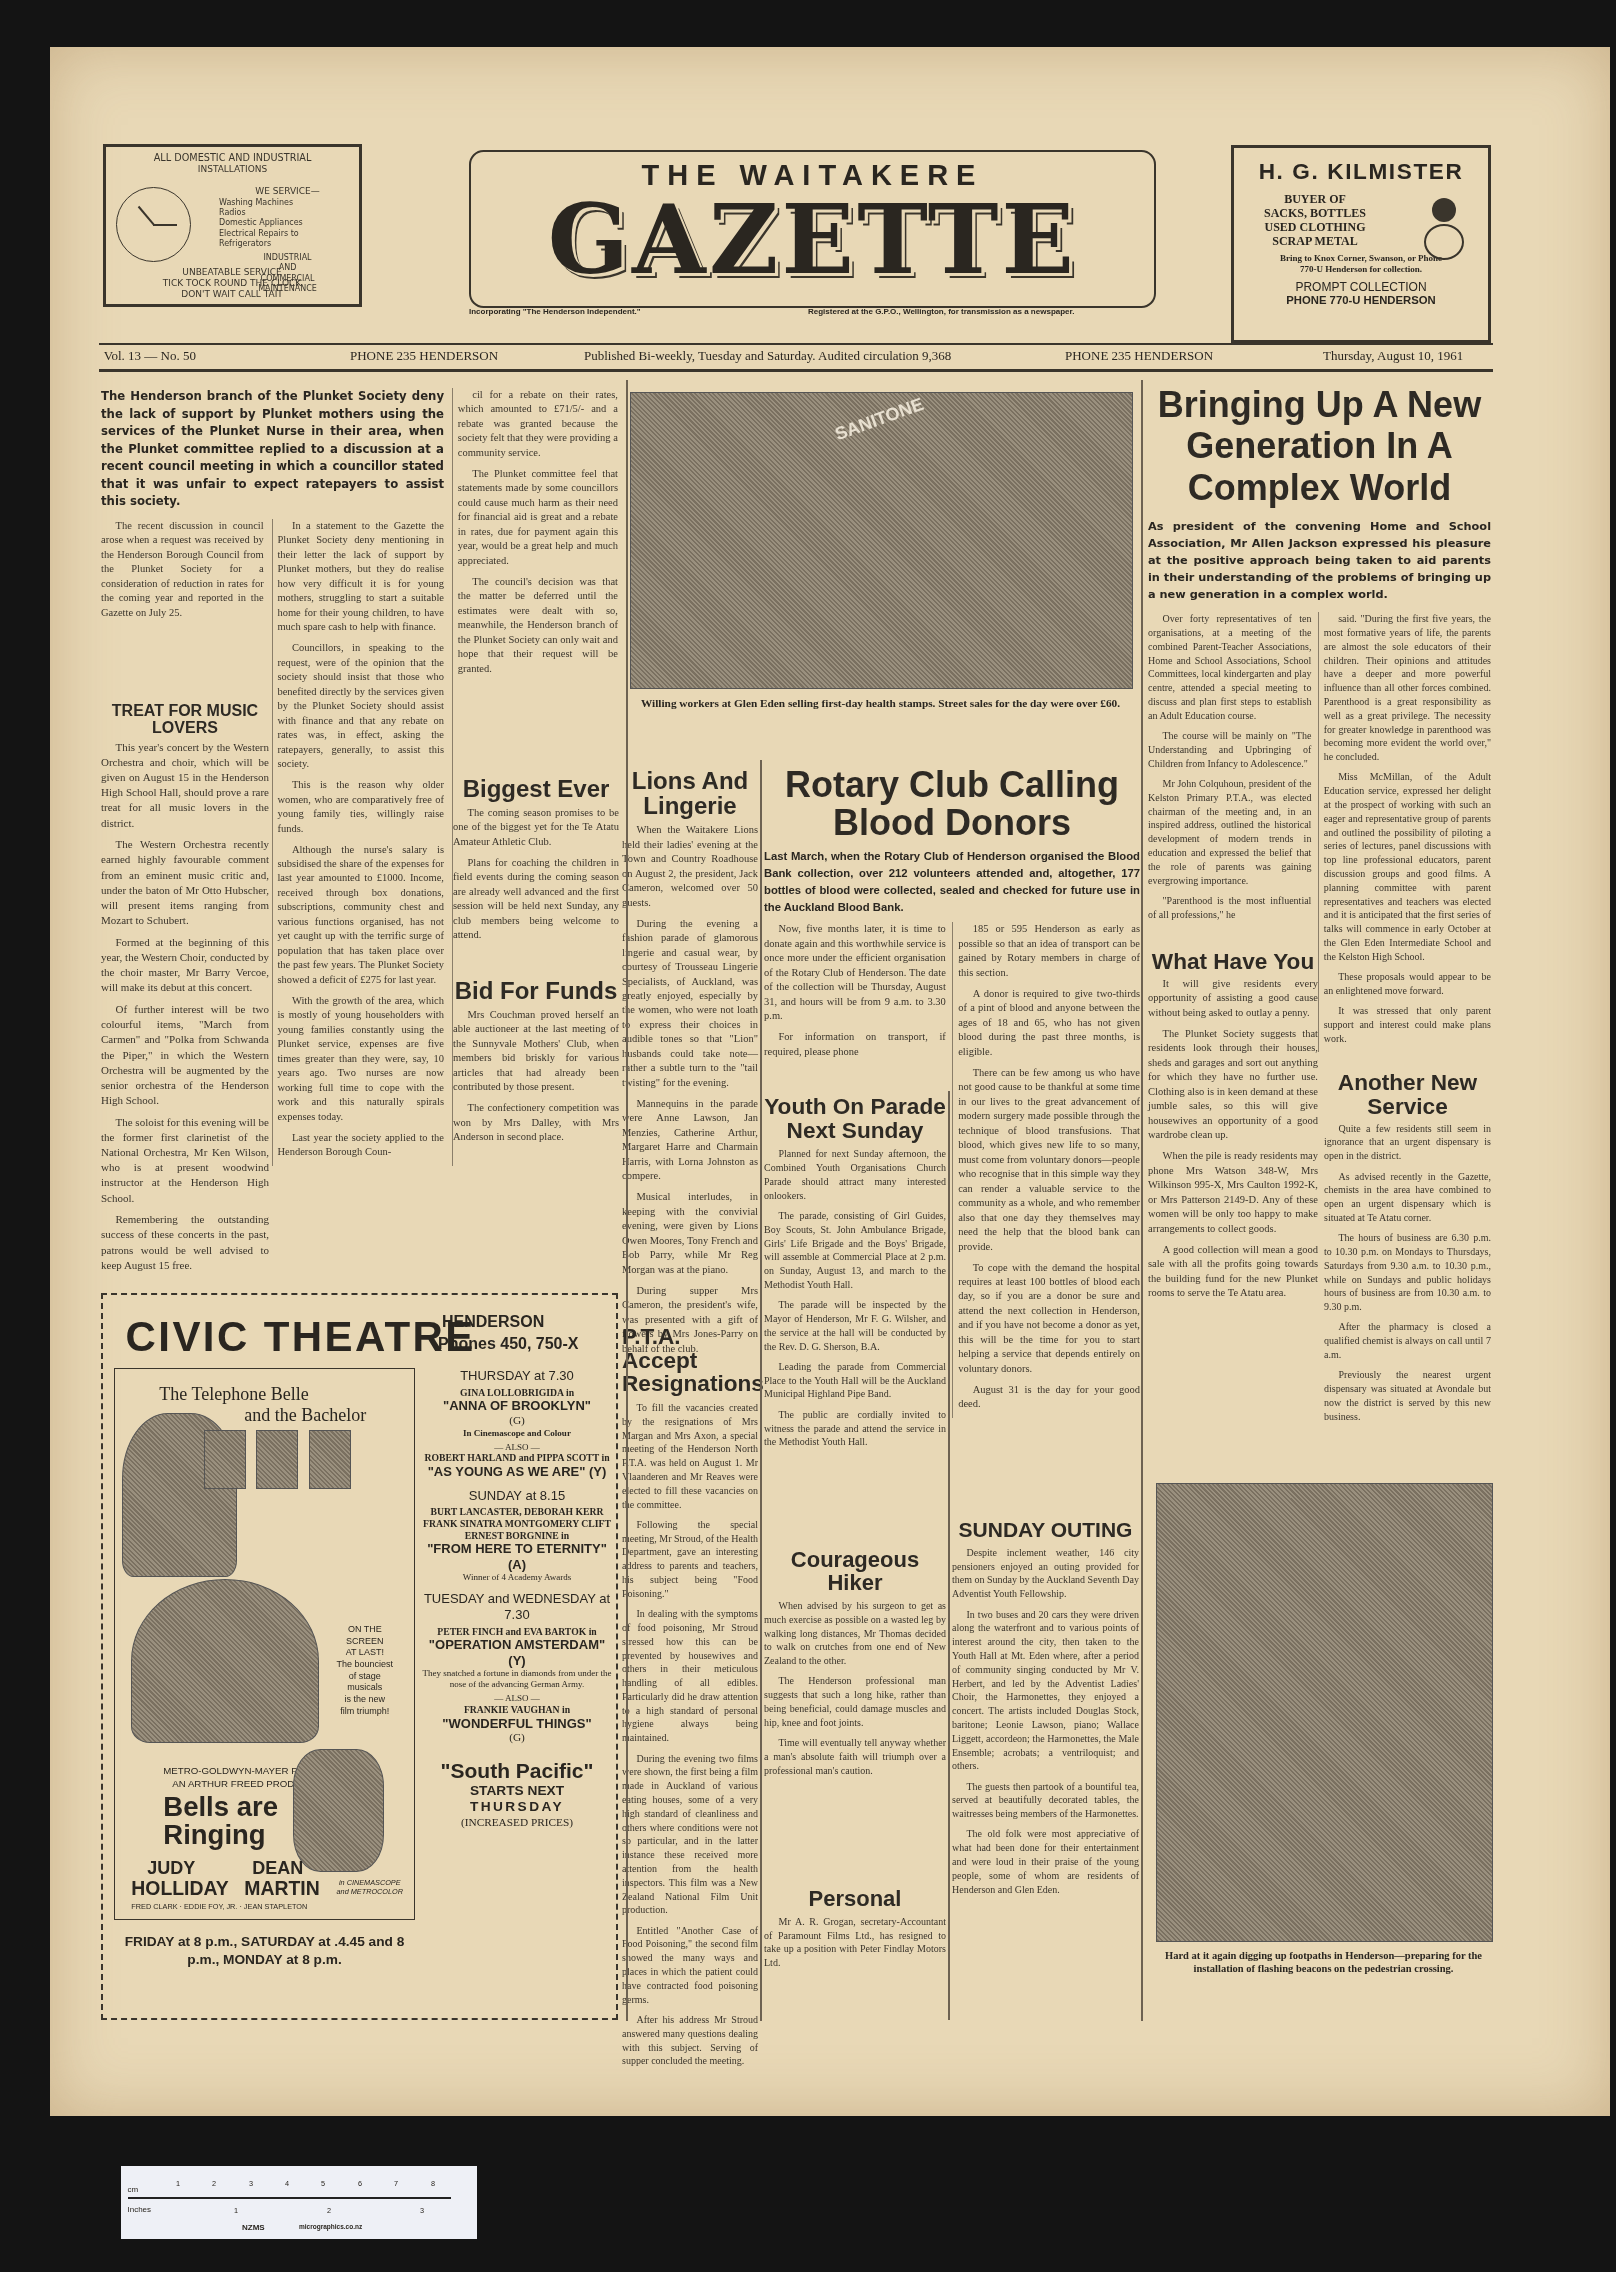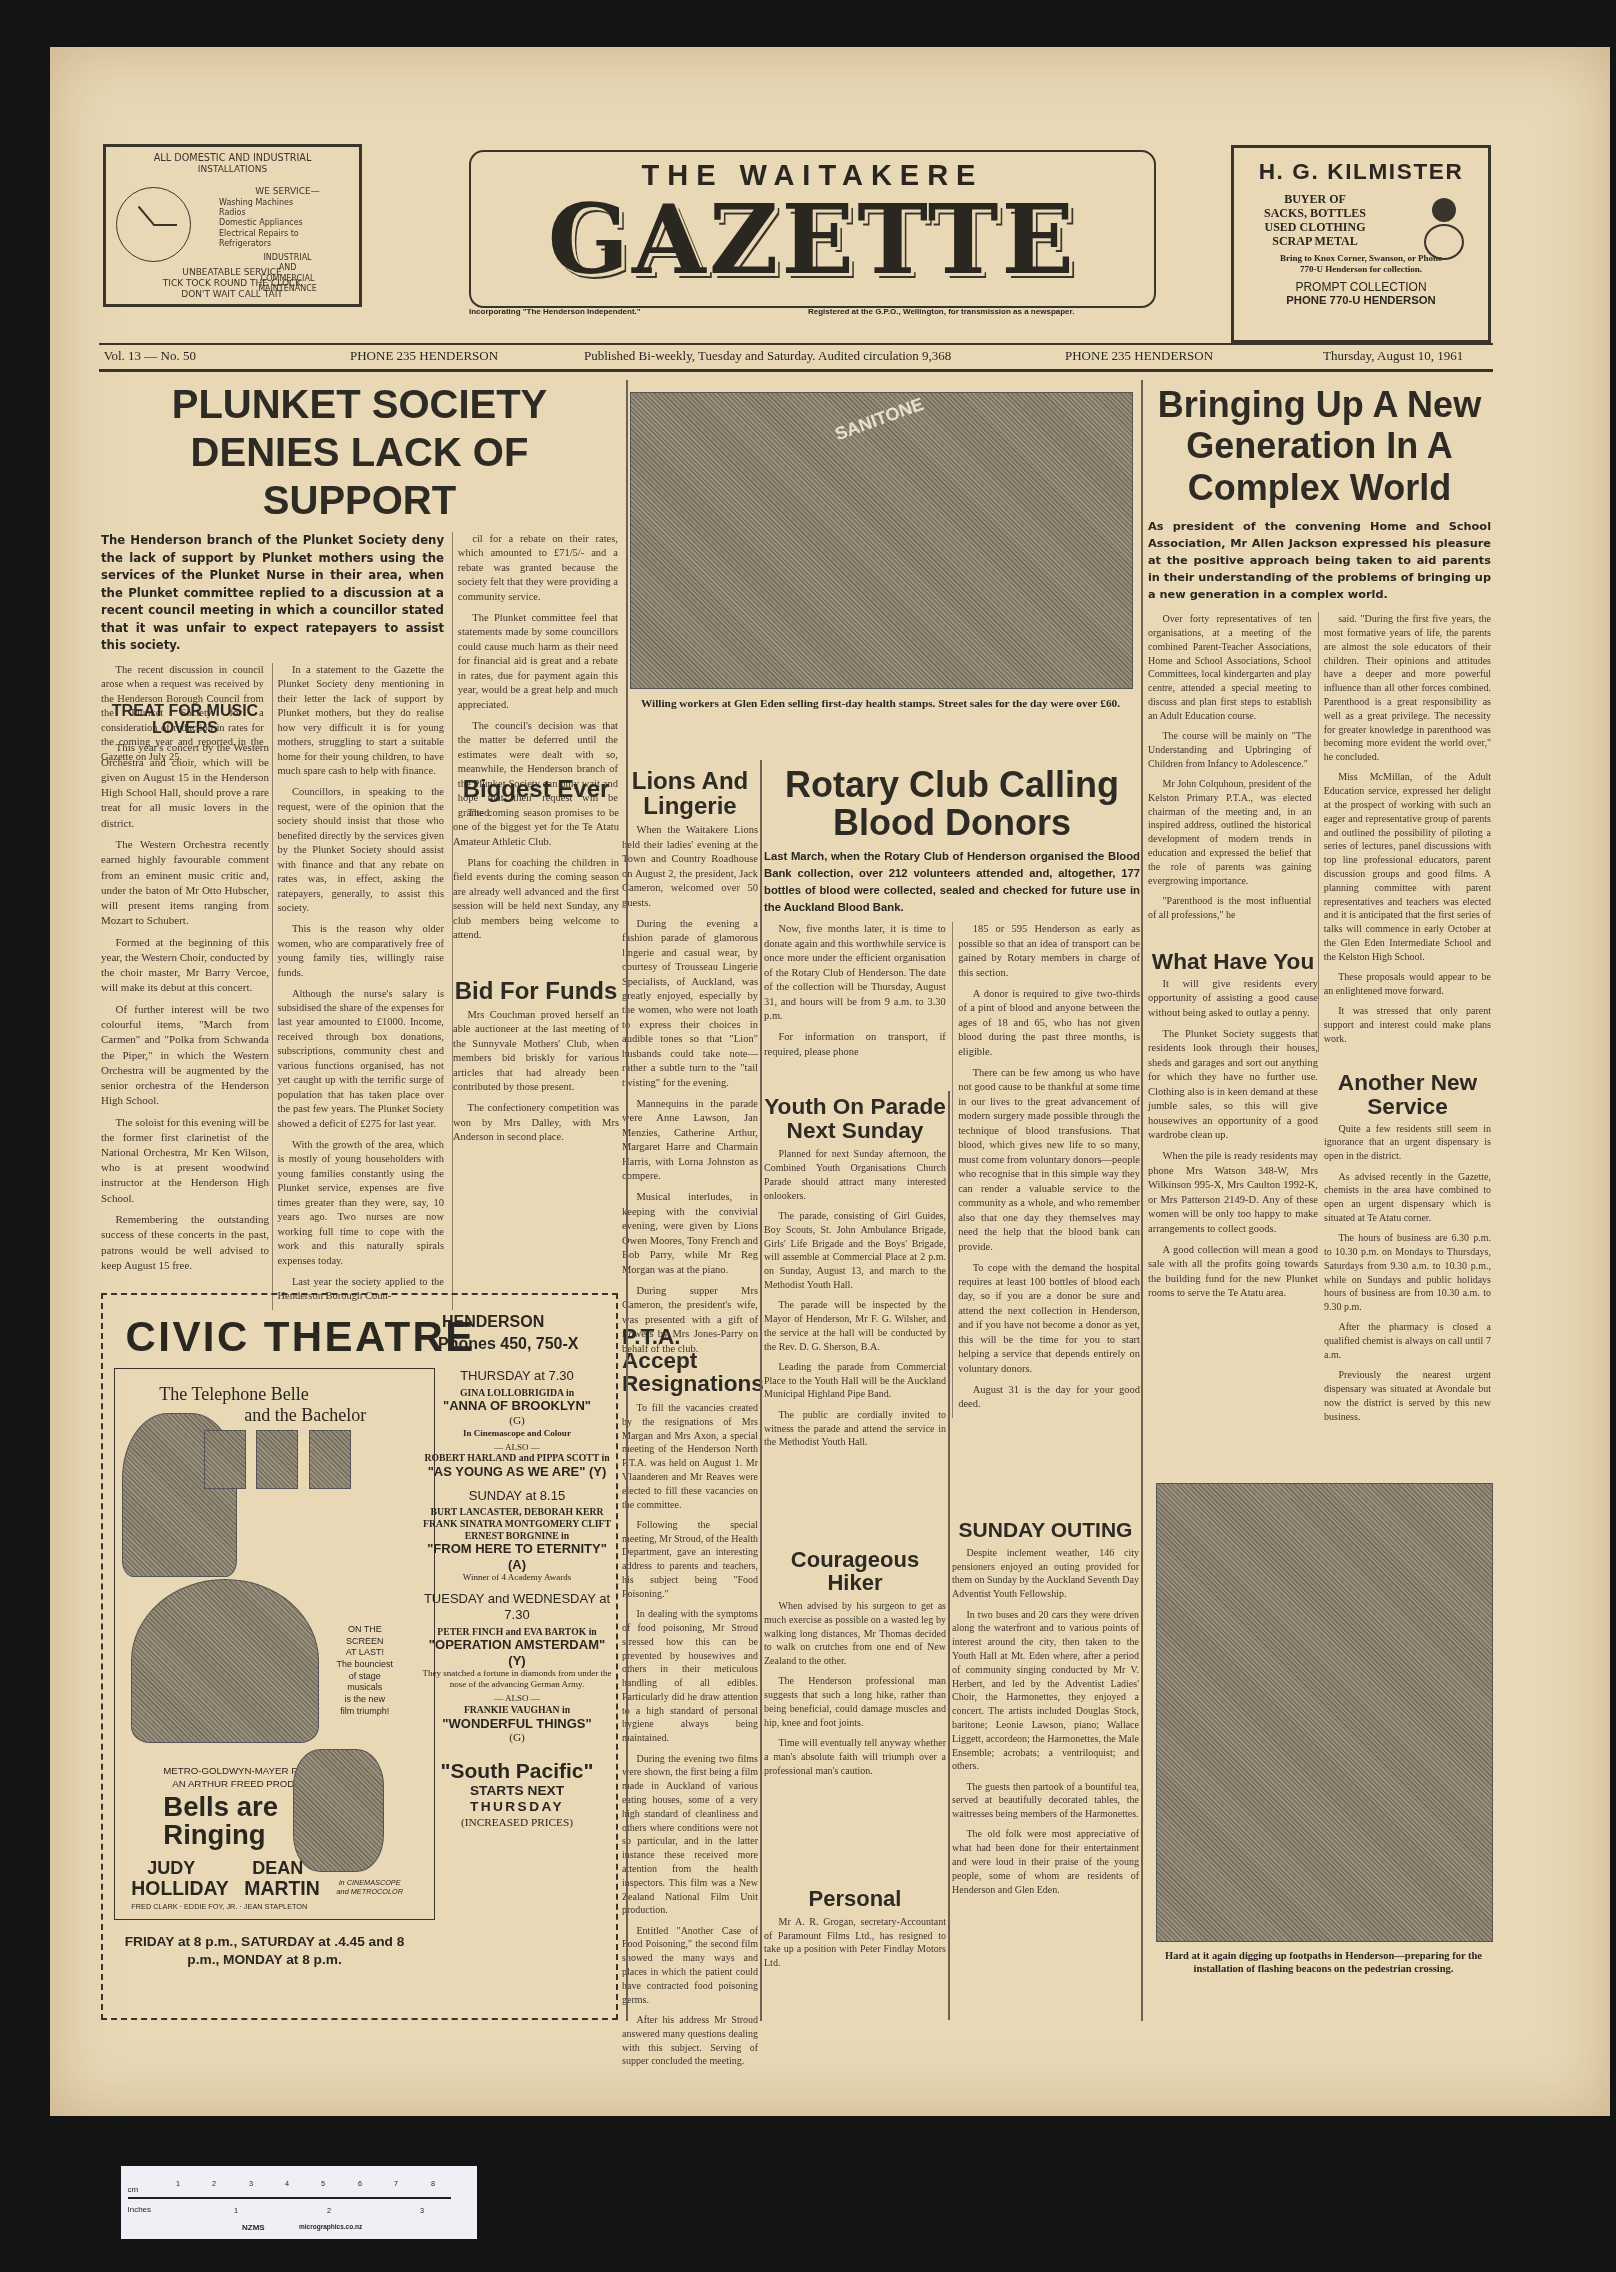--- a/index.html
+++ b/index.html
@@ -79,21 +79,20 @@
 <div class="abs" style="left:99px;top:348px;width:1394px;height:19.4px;font-size:13px;">
   <span class="abs" style="left:4.8px;">Vol. 13 — No. 50</span>
   <span class="abs" style="left:251px;">PHONE 235 HENDERSON</span>
   <span class="abs" style="left:485px;">Published Bi-weekly, Tuesday and Saturday.  Audited circulation 9,368</span>
   <span class="abs" style="left:966px;">PHONE 235 HENDERSON</span>
   <span class="abs" style="left:1224px;">Thursday, August 10, 1961</span>
 </div>
 <div class="hr" style="left:99px;top:369px;width:1394px;height:3.2px;"></div>
 
 <div class="abs" style="left:101px;top:380px;width:517px;">
-  <div class="hl" style="font-size:40px;line-height:1.2;">PLUNKET SOCIETY DENIES LACK OF SUPPORT</div>
   <div style="display:flex;gap:8px;margin-top:8px;">
     <div style="width:343px;">
       <div class="lead" style="font-size:11.7px;">The Henderson branch of the Plunket Society deny the lack of support by Plunket mothers using the services of the Plunket Nurse in their area, when the Plunket committee replied to a discussion at a recent council meeting in which a councillor stated that it was unfair to expect ratepayers to assist this society.</div>
       <div style="display:flex;gap:8px;margin-top:8px;">
         <div class="body" style="width:166px;font-size:10.5px;">
             <p>The recent discussion in council arose when a request was received by the Henderson Borough Council from the Plunket Society for a consideration of reduction in rates for the coming year and reported in the Gazette on July 25.</p>
           </div>
         <div class="body" style="width:170px;font-size:10.5px;border-left:0.8px solid #8a7e6a;padding-left:4.8px;">
           <p>In a statement to the Gazette the Plunket Society deny mentioning in their letter the lack of support by Plunket mothers, but they do realise how very difficult it is for young mothers, struggling to start a suitable home for their young children, to have much spare cash to help with finance.</p>
           <p>Councillors, in speaking to the request, were of the opinion that the society should insist that those who benefited directly by the services given by the Plunket Society should assist with finance and that any rebate on rates was, in effect, asking the ratepayers, generally, to assist this society.</p>
@@ -267,21 +266,21 @@
 <div class="abs" style="left:1156px;top:1483px;width:335px;height:533px;">
   <div class="photo" style="width:335px;height:457px;"></div>
   <div class="cap" style="margin-top:6.5px;font-size:10.5px;">Hard at it again digging up footpaths in Henderson—preparing for the installation of flashing beacons on the pedestrian crossing.</div>
 </div>
 
 <div class="abs dash" style="left:101px;top:1293px;width:517px;height:727px;box-sizing:border-box;">
   <div class="abs sans" style="left:22.6px;top:18px;font-size:42px;font-weight:bold;letter-spacing:2.4px;">CIVIC THEATRE</div>
   <div class="abs sans" style="left:339px;top:18px;font-size:16px;font-weight:bold;">HENDERSON</div>
   <div class="abs sans" style="left:335px;top:40px;font-size:16px;font-weight:bold;">Phones 450, 750-X</div>
 
-  <div class="abs" style="left:11.3px;top:73px;width:299px;height:550px;border:1.6px solid #3a352c;padding-left:20px;">
+  <div class="abs" style="left:11.3px;top:73px;width:299px;height:550px;border:1.6px solid #3a352c;">
     <div class="abs" style="left:44px;top:14.5px;font-size:18px;">The Telephone Belle</div>
     <div class="abs" style="left:129px;top:36px;font-size:18px;">and the Bachelor</div>
     <div class="abs photo" style="left:6.5px;top:44px;width:113px;height:162px;border-radius:40% 40% 10% 10%;"></div>
     <div class="abs photo" style="left:89px;top:61px;width:40px;height:57px;"></div>
     <div class="abs photo" style="left:141px;top:61px;width:40px;height:57px;"></div>
     <div class="abs photo" style="left:194px;top:61px;width:40px;height:57px;"></div>
     <div class="abs photo" style="left:16px;top:210px;width:186px;height:162px;border-radius:50% 50% 10% 10%;"></div>
     <div class="abs sans" style="left:209px;top:255px;width:81px;text-align:center;font-size:9px;line-height:1.3;">
       <div>ON THE</div>
       <div>SCREEN</div>

